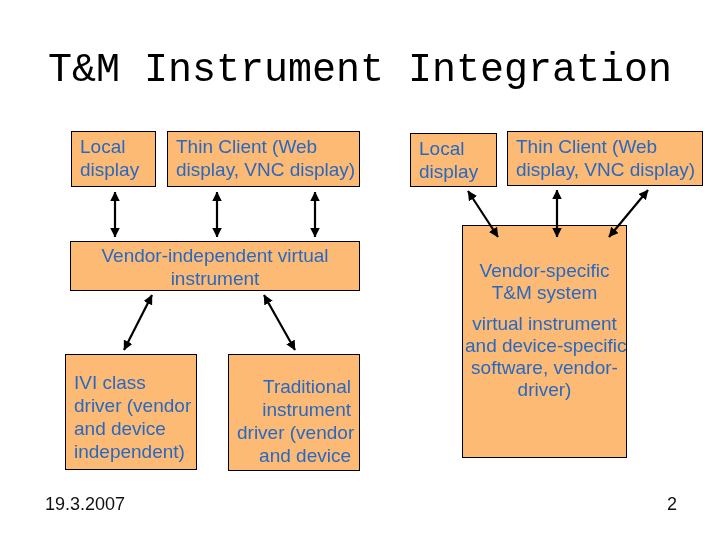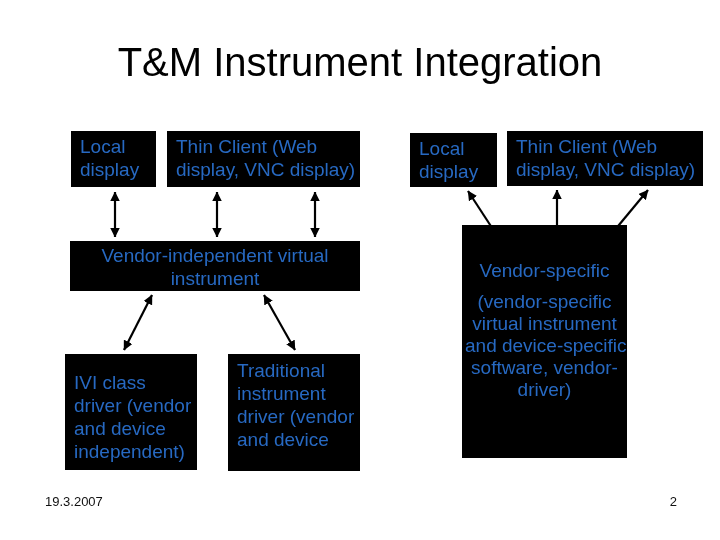--- a/index.html
+++ b/index.html
@@ -6,53 +6,53 @@
   body {
     width: 720px; height: 540px;
     background: #ffffff;
     font-family: "Liberation Sans", "DejaVu Sans", sans-serif;
     position: relative; overflow: hidden;
   }
   .slide { position: absolute; inset: 0; width: 720px; height: 540px; }
 
   .title {
     position: absolute; top: 40px; left: 0; right: 0;
-    margin: 0; text-align: center;
+    margin: 8px; text-align: center;
     font-size: 40px; font-weight: normal; color: #000000;
-    letter-spacing: 0px; white-space: nowrap;
+    letter-spacing: 0px; white-space: nowrap; font-family: Liberation Mono, monospace;
   }
 
   .box {
     position: absolute; box-sizing: border-box;
-    border: 1.5px solid #000000; background: #000000;
+    border: 1.5px solid #000000; background: #fdba74;
     color: #2769c2; font-size: 19px; line-height: 23px;
     padding: 3px 8px;
   }
   .box .ln { white-space: nowrap; }
   .box.center { text-align: center; padding-left: 2px; padding-right: 2px; }
 
   .b-local-left  { left: 71px;  top: 131px; width: 85px;  height: 56px; }
   .b-thin-left   { left: 167px; top: 131px; width: 193px; height: 56px; }
   .b-vii         { left: 70px;  top: 241px; width: 290px; height: 50px; padding-top: 2px; }
   .b-ivi         { left: 65px;  top: 354px; width: 132px; height: 116px; padding-top: 16px; }
-  .b-trad        { left: 228px; top: 354px; width: 132px; height: 117px; padding-top: 4px; }
+  .b-trad        { left: 228px; top: 354px; width: 132px; height: 117px; padding-top: 20px; text-align: right; }
   .b-local-right { left: 410px; top: 133px; width: 87px;  height: 54px; }
   .b-thin-right  { left: 507px; top: 131px; width: 196px; height: 55px; }
   .b-vendor      { left: 462px; top: 225px; width: 165px; height: 233px;
                    padding-top: 34px; line-height: 22px; }
   .b-vendor .detail { margin-top: 9px; }
 
   .arrows {
     position: absolute; left: 0; top: 0; width: 720px; height: 540px;
     pointer-events: none;
   }
 
   .footer-item {
     position: absolute; top: 494px;
-    font-size: 13px; color: #111111; white-space: nowrap;
+    font-size: 18px; color: #111111; white-space: nowrap;
   }
   .footer-date   { left: 45px; }
   .footer-credit { left: 0; right: 0; text-align: center; }
   .footer-page   { right: 43px; }
 </style>
 </head>
 <body>
 
 <div class="slide">
 
@@ -93,23 +93,23 @@
   </div>
 
   <div class="box b-thin-right">
     <div class="ln">Thin Client (Web</div>
     <div class="ln">display, VNC display)</div>
   </div>
 
   <div class="box center b-vendor">
     <div class="vendor-title">
       <div class="ln">Vendor-specific</div>
+      <div class="ln">T&amp;M system</div>
     </div>
     <div class="detail">
-      <div class="ln">(vendor-specific</div>
       <div class="ln">virtual instrument</div>
       <div class="ln">and device-specific</div>
       <div class="ln">software, vendor-</div>
       <div class="ln">driver)</div>
     </div>
   </div>
 
   <svg class="arrows" viewBox="0 0 720 540" xmlns="http://www.w3.org/2000/svg">
     <defs>
       <marker id="ah" viewBox="0 0 10 10" refX="9.5" refY="5" markerWidth="4.4" markerHeight="4.4" orient="auto-start-reverse">

